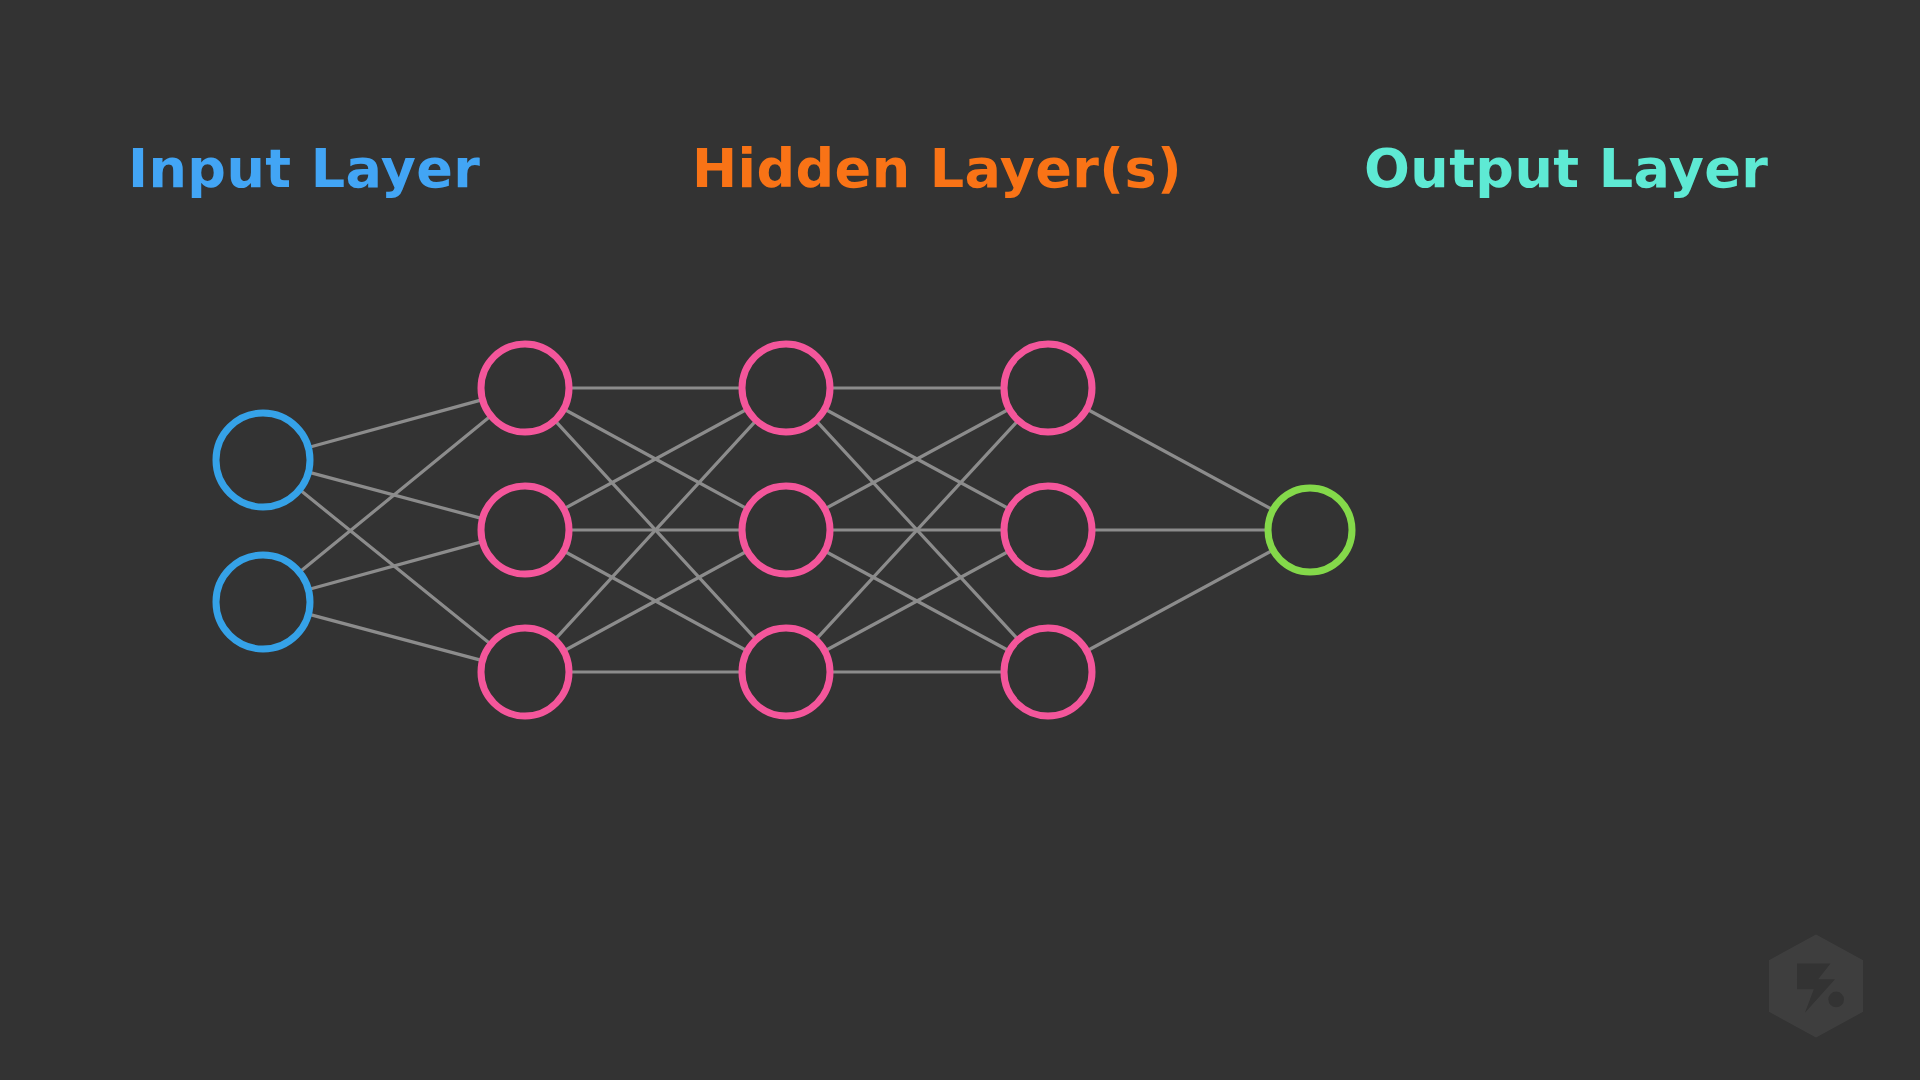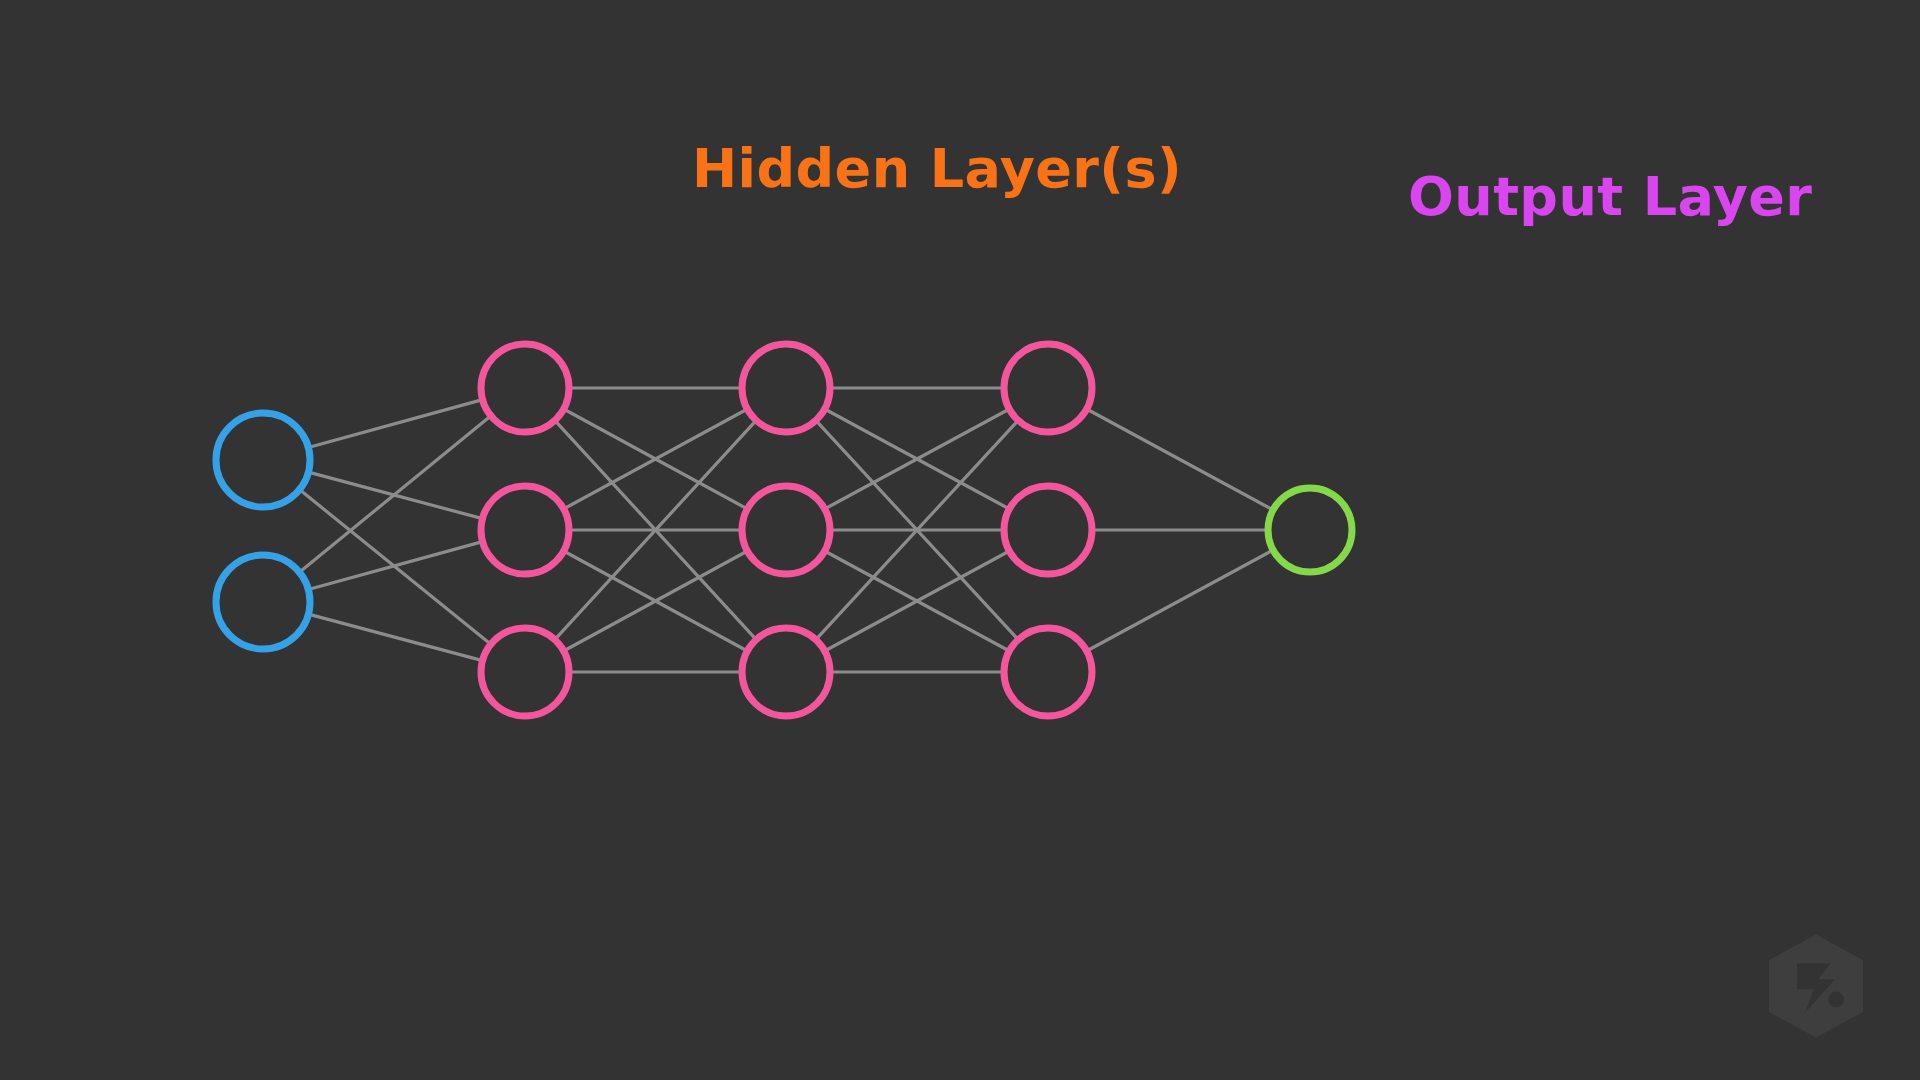--- a/index.html
+++ b/index.html
@@ -34,21 +34,21 @@
     position: absolute;
     white-space: nowrap;
     font-weight: 700;
     font-size: 54px;
     letter-spacing: 0.4px;
     line-height: 1;
   }
 
   #title-input  { left: 128px;  top: 142px; color: #42a5f5; }
   #title-hidden { left: 692px;  top: 142px; color: #f97316; }
-  #title-output { left: 1408px; top: 142px; color: #d946ef; margin-top: 28px; }
+  #title-output { left: 1364px; top: 142px; color: #5eead4; }
 
   
   #network-canvas {
     position: absolute;
     left: 0;
     top: 0;
     width: 1920px;
     height: 1080px;
     display: block;
   }
@@ -79,20 +79,21 @@
     opacity: 0.30;
     pointer-events: none;
   }
 </style>
 </head>
 <body>
 
 <div id="stage">
 
   <div id="layer-titles">
+    <div class="layer-title" id="title-input">Input Layer</div>
     <div class="layer-title" id="title-hidden">Hidden Layer(s)</div>
     <div class="layer-title" id="title-output">Output Layer</div>
   </div>
 
   <svg id="network-canvas" viewBox="0 0 1920 1080">
     <g id="edges-group">
         <line x1="308.32" y1="447.55" x2="482.57" y2="399.66" class="edge-line" stroke="#8c8c8c" stroke-width="3.2"></line>
         <line x1="308.41" y1="472.13" x2="482.49" y2="518.64" class="edge-line" stroke="#8c8c8c" stroke-width="3.2"></line>
         <line x1="299.54" y1="489.56" x2="490.80" y2="644.32" class="edge-line" stroke="#8c8c8c" stroke-width="3.2"></line>
         <line x1="299.40" y1="572.27" x2="490.92" y2="415.83" class="edge-line" stroke="#8c8c8c" stroke-width="3.2"></line>

